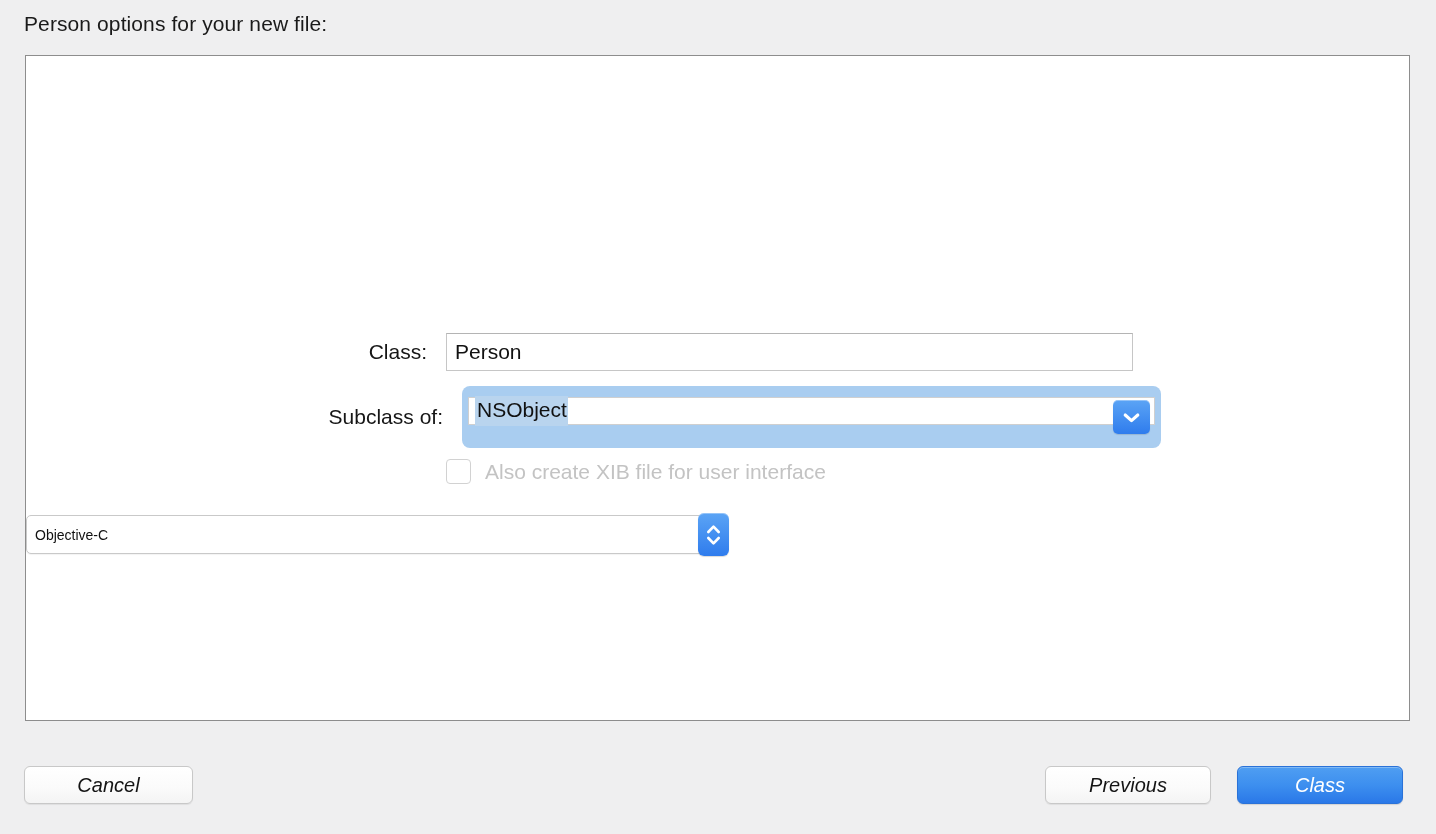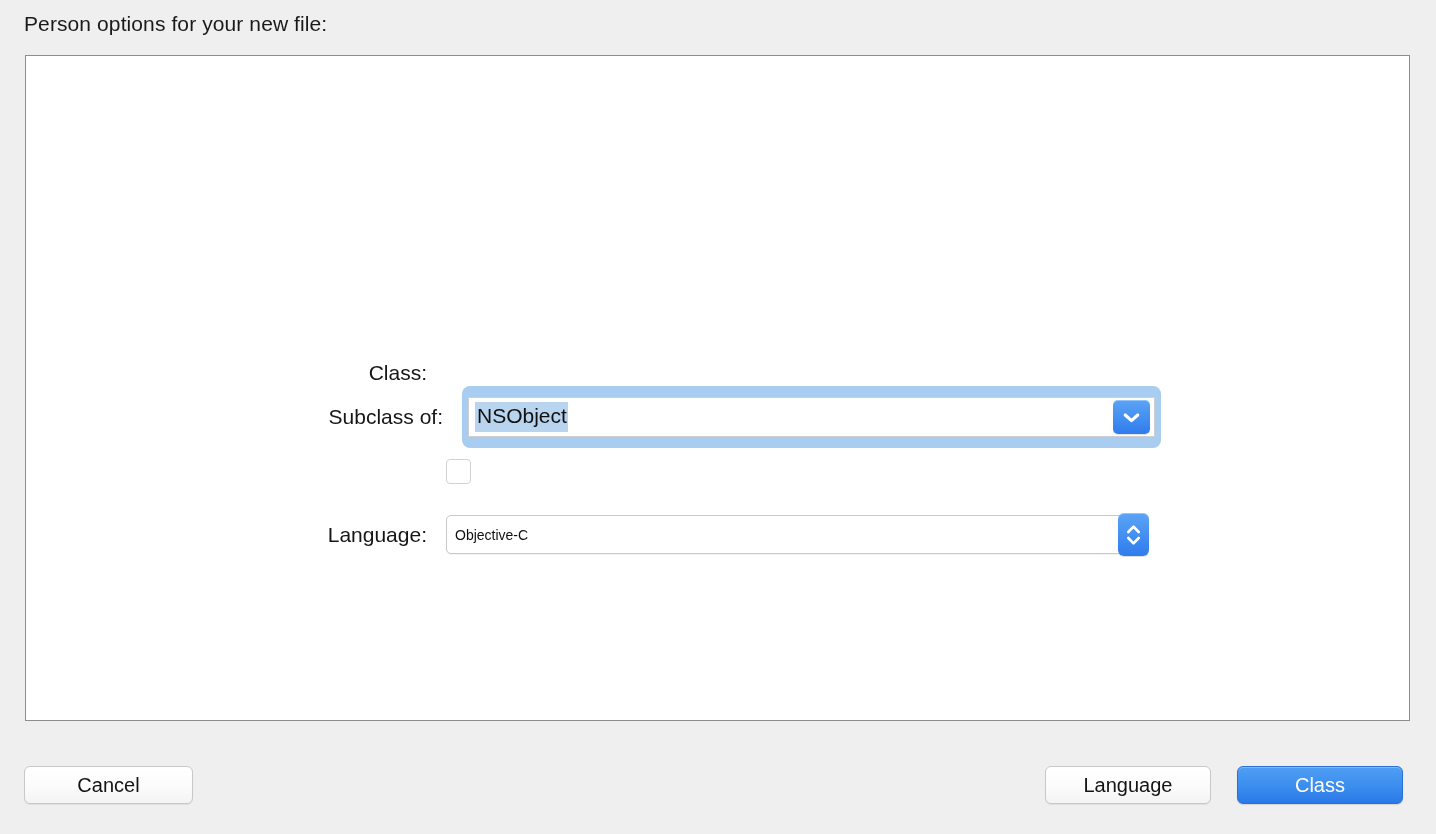--- a/index.html
+++ b/index.html
@@ -54,21 +54,21 @@
     width: 420px;
     text-align: right;
     padding-right: 19px;
     box-sizing: border-box;
     font-size: 21px;
     color: #161616;
     white-space: nowrap;
   }
 
   
-  .row-class    { left: 0; top: 277px; margin-top: 28px; }
+  .row-class    { left: 0; top: 277px; }
   .row-subclass { left: 16px; top: 330px; }
   .row-xib      { left: 0; top: 403px; }
   .row-language { left: 0; top: 459px; }
 
   
   .textfield {
     width: 687px;
     height: 38px;
     background: #ffffff;
     border: 1px solid #c6c6c6;
@@ -91,21 +91,21 @@
     box-sizing: border-box;
     display: flex;
     align-items: center;
     justify-content: center;
   }
   .combo-inner {
     position: absolute;
     left: 6px;
     top: 11px;
     width: 687px;
-    height: 40px;
+    height: 28px;
     background: #ffffff;
     border: 1px solid #cfcfcf;
     box-sizing: border-box;
     display: flex;
     align-items: center;
     padding: 0 6px;
     font-size: 21px;
     color: #111111;
   }
   .selected-text {
@@ -192,20 +192,21 @@
     position: absolute;
     height: 38px;
     border-radius: 6px;
     box-sizing: border-box;
     display: flex;
     align-items: center;
     justify-content: center;
     font-size: 20px;
     white-space: nowrap;
     user-select: none;
+    font-style: italic;
   }
   .btn-plain {
     background: linear-gradient(to bottom, #ffffff 0%, #fbfbfb 55%, #f4f4f4 100%);
     border: 1px solid #c8c8c8;
     color: #141414;
     box-shadow: 0 1px 1px rgba(0,0,0,0.07);
   }
   .btn-default {
     background: linear-gradient(to bottom, #4f9ef2 0%, #3d8fef 50%, #2a78e8 100%);
     border: 1px solid #2a72d8;
@@ -220,20 +221,21 @@
 <body>
 
 <div class="prompt">Person options for your new file:</div>
 
 <div class="panel">
 
   <div class="form">
 
     <div class="row row-class">
       <div class="row-label">Class:</div>
+      <div class="textfield">Person</div>
     </div>
 
     <div class="row row-subclass">
       <div class="row-label">Subclass of:</div>
       <div class="combo-focus">
         <div class="combo-inner">
           <span class="selected-text">NSObject</span>
         </div>
         <div class="combo-arrow">
           <span>
@@ -241,35 +243,35 @@
               <path d="M3.2 4 L9.5 9.6 L15.8 4" fill="none" stroke="#ffffff" stroke-width="3.1" stroke-linecap="round" stroke-linejoin="round"></path>
             </svg>
           </span>
         </div>
       </div>
     </div>
 
     <div class="row row-xib">
       <div class="row-label"></div>
       <div class="checkbox-box"></div>
+      <div class="checkbox-label">Also create XIB file for user interface</div>
     </div>
 
     <div class="row row-language">
-      <div class="row-label">Language:</div>
       <div class="popup-wrap">
         <div class="popup-field">Objective-C</div>
         <div class="popup-stepper">
           <span>
             <svg width="19" height="26" viewBox="0 0 19 26">
               <path d="M4.3 10 L9.5 4.6 L14.7 10" fill="none" stroke="#ffffff" stroke-width="2.6" stroke-linecap="round" stroke-linejoin="round"></path>
               <path d="M4.3 16 L9.5 21.4 L14.7 16" fill="none" stroke="#ffffff" stroke-width="2.6" stroke-linecap="round" stroke-linejoin="round"></path>
             </svg>
           </span>
         </div>
       </div>
     </div>
 
   </div>
 </div>
 
 <div class="btn btn-plain btn-cancel">Cancel</div>
-<div class="btn btn-plain btn-previous">Language</div>
+<div class="btn btn-plain btn-previous">Previous</div>
 <div class="btn btn-default btn-next">Class</div>
 
 </body></html>

